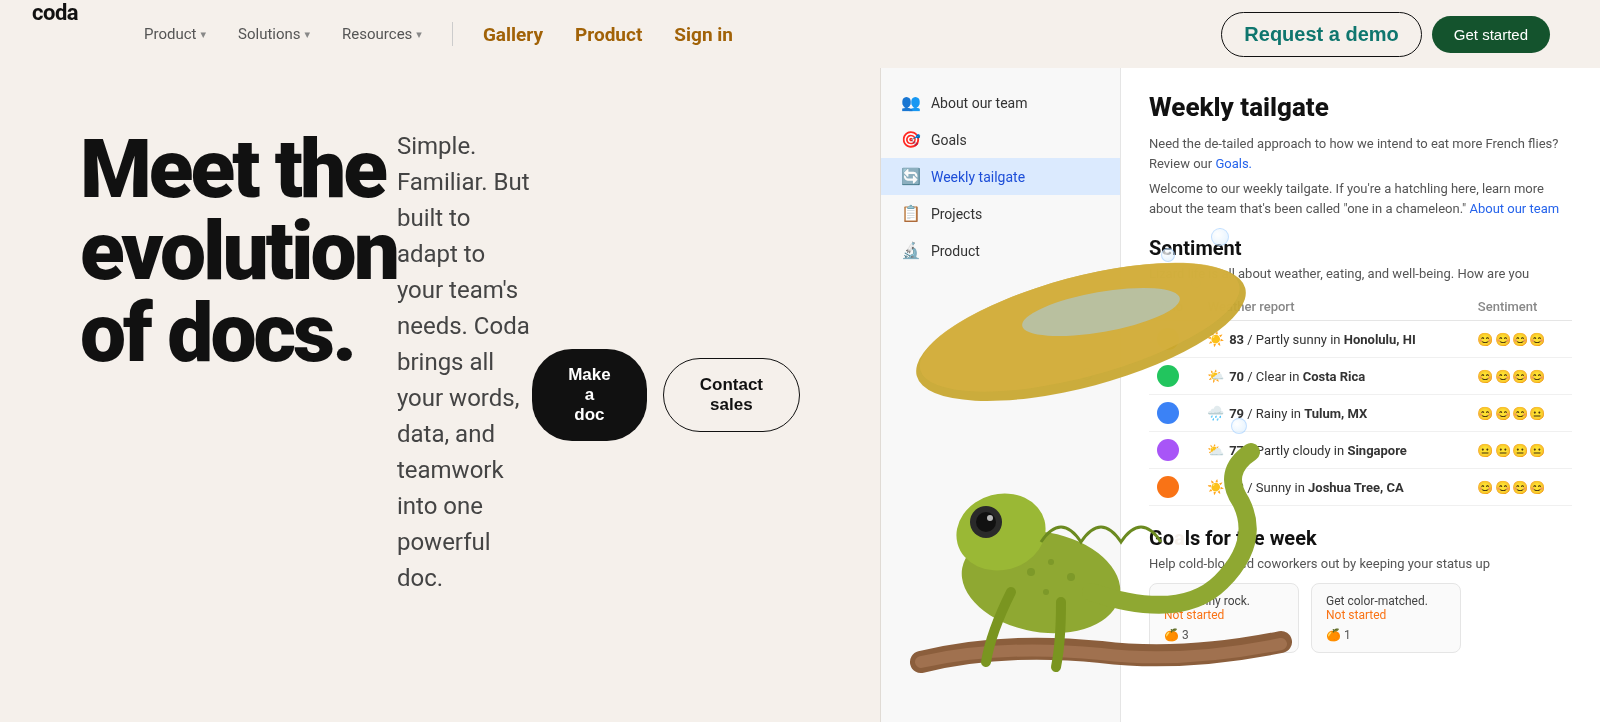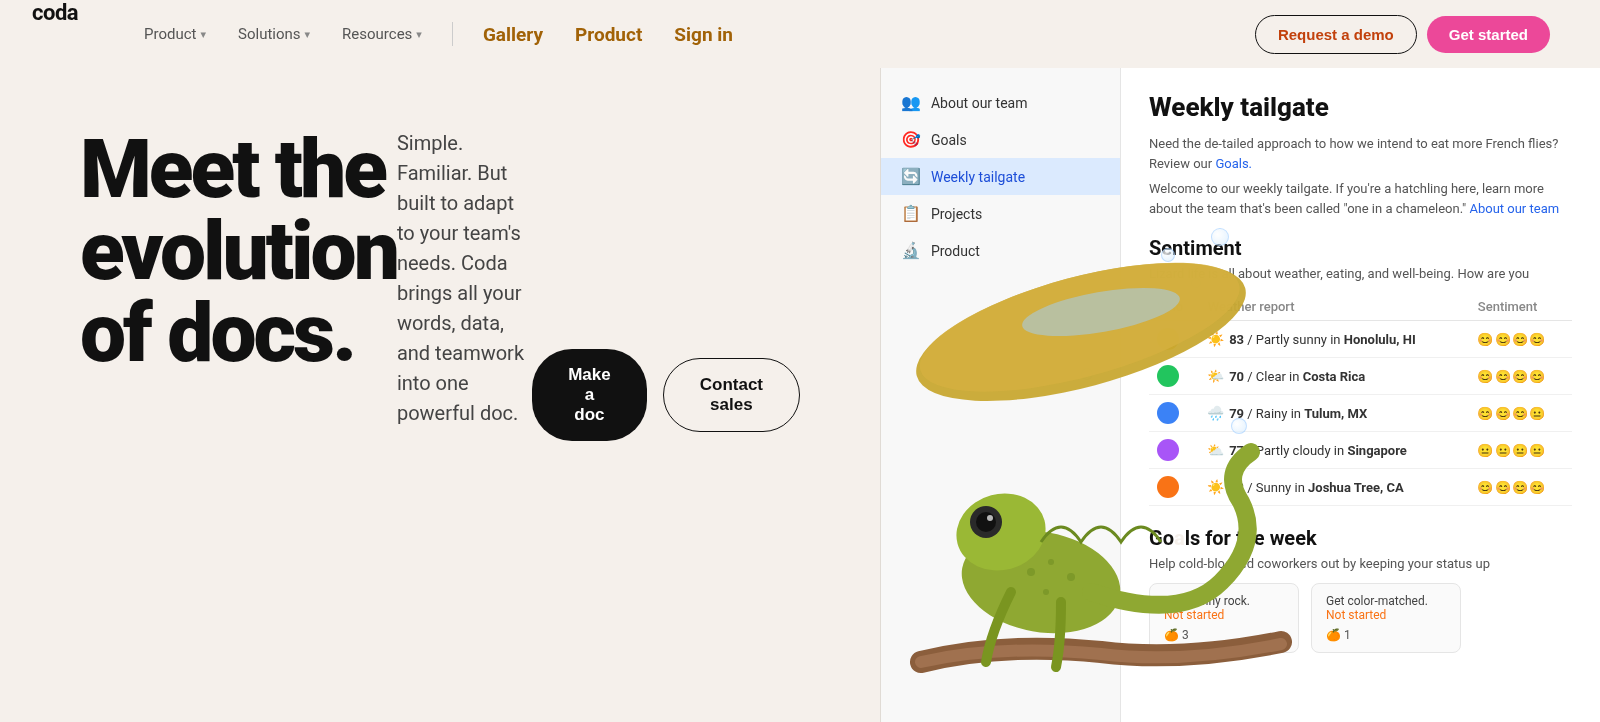--- a/index.html
+++ b/index.html
@@ -65,32 +65,32 @@
       display: flex;
       align-items: center;
       gap: 10px;
       margin-left: auto;
     }
     .btn-demo {
       padding: 10px 22px;
       border-radius: 30px;
       border: 1.5px solid #111;
       background: transparent;
-      font-size: 15px;
+      font-size: 20px;
       font-weight: 600;
       cursor: pointer;
-      color: #c2410c;
+      color: #0f766e;
     }
     .btn-start {
       padding: 10px 22px;
       border-radius: 30px;
       border: none;
-      background: #ec4899;
+      background: #14532d;
       font-size: 15px;
-      font-weight: 700;
+      font-weight: 400;
       cursor: pointer;
       color: #fff;
     }
 
     
     .hero {
       position: absolute;
       top: 68px;
       left: 0;
       right: 0;
@@ -107,21 +107,21 @@
     }
     .hero-headline {
       font-size: 82px;
       font-weight: 900;
       line-height: 1.0;
       color: #111;
       letter-spacing: -3px;
       margin-bottom: 28px;
     }
     .hero-sub {
-      font-size: 20px;
+      font-size: 24px;
       color: #444;
       line-height: 1.5;
       max-width: 500px;
       margin-bottom: 40px;
     }
     .hero-buttons {
       display: flex;
       gap: 16px;
       align-items: center;
     }

